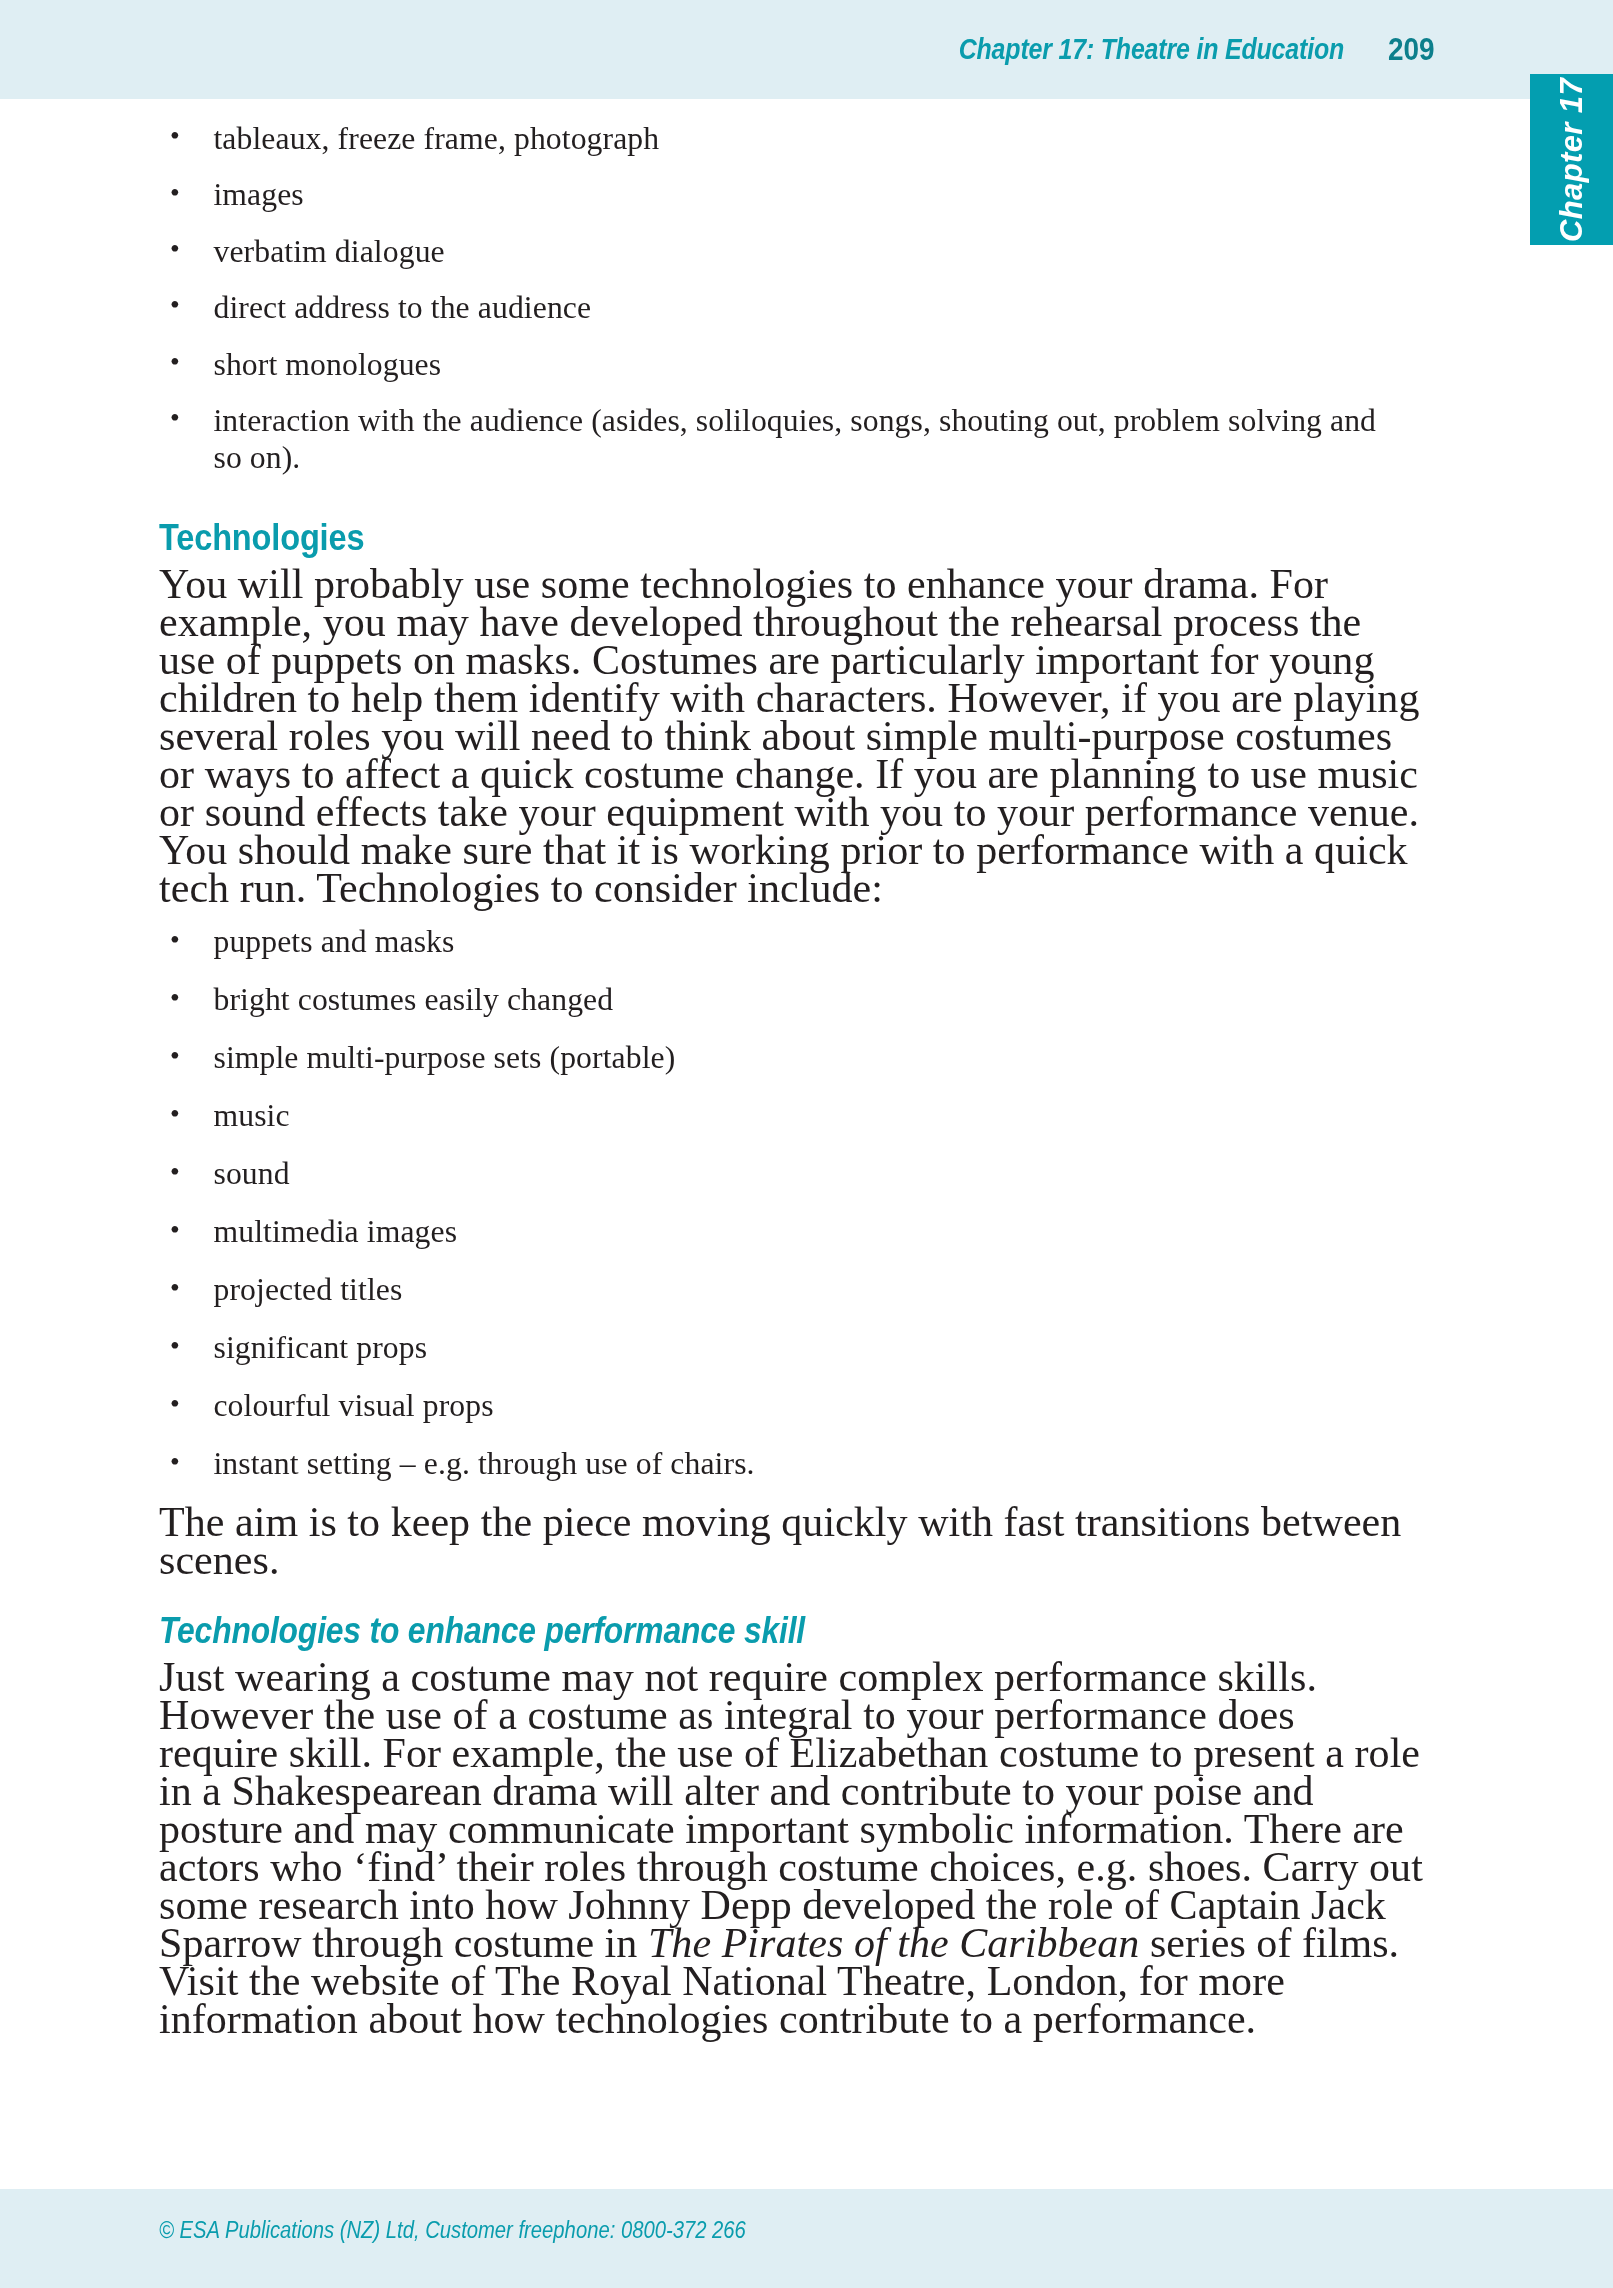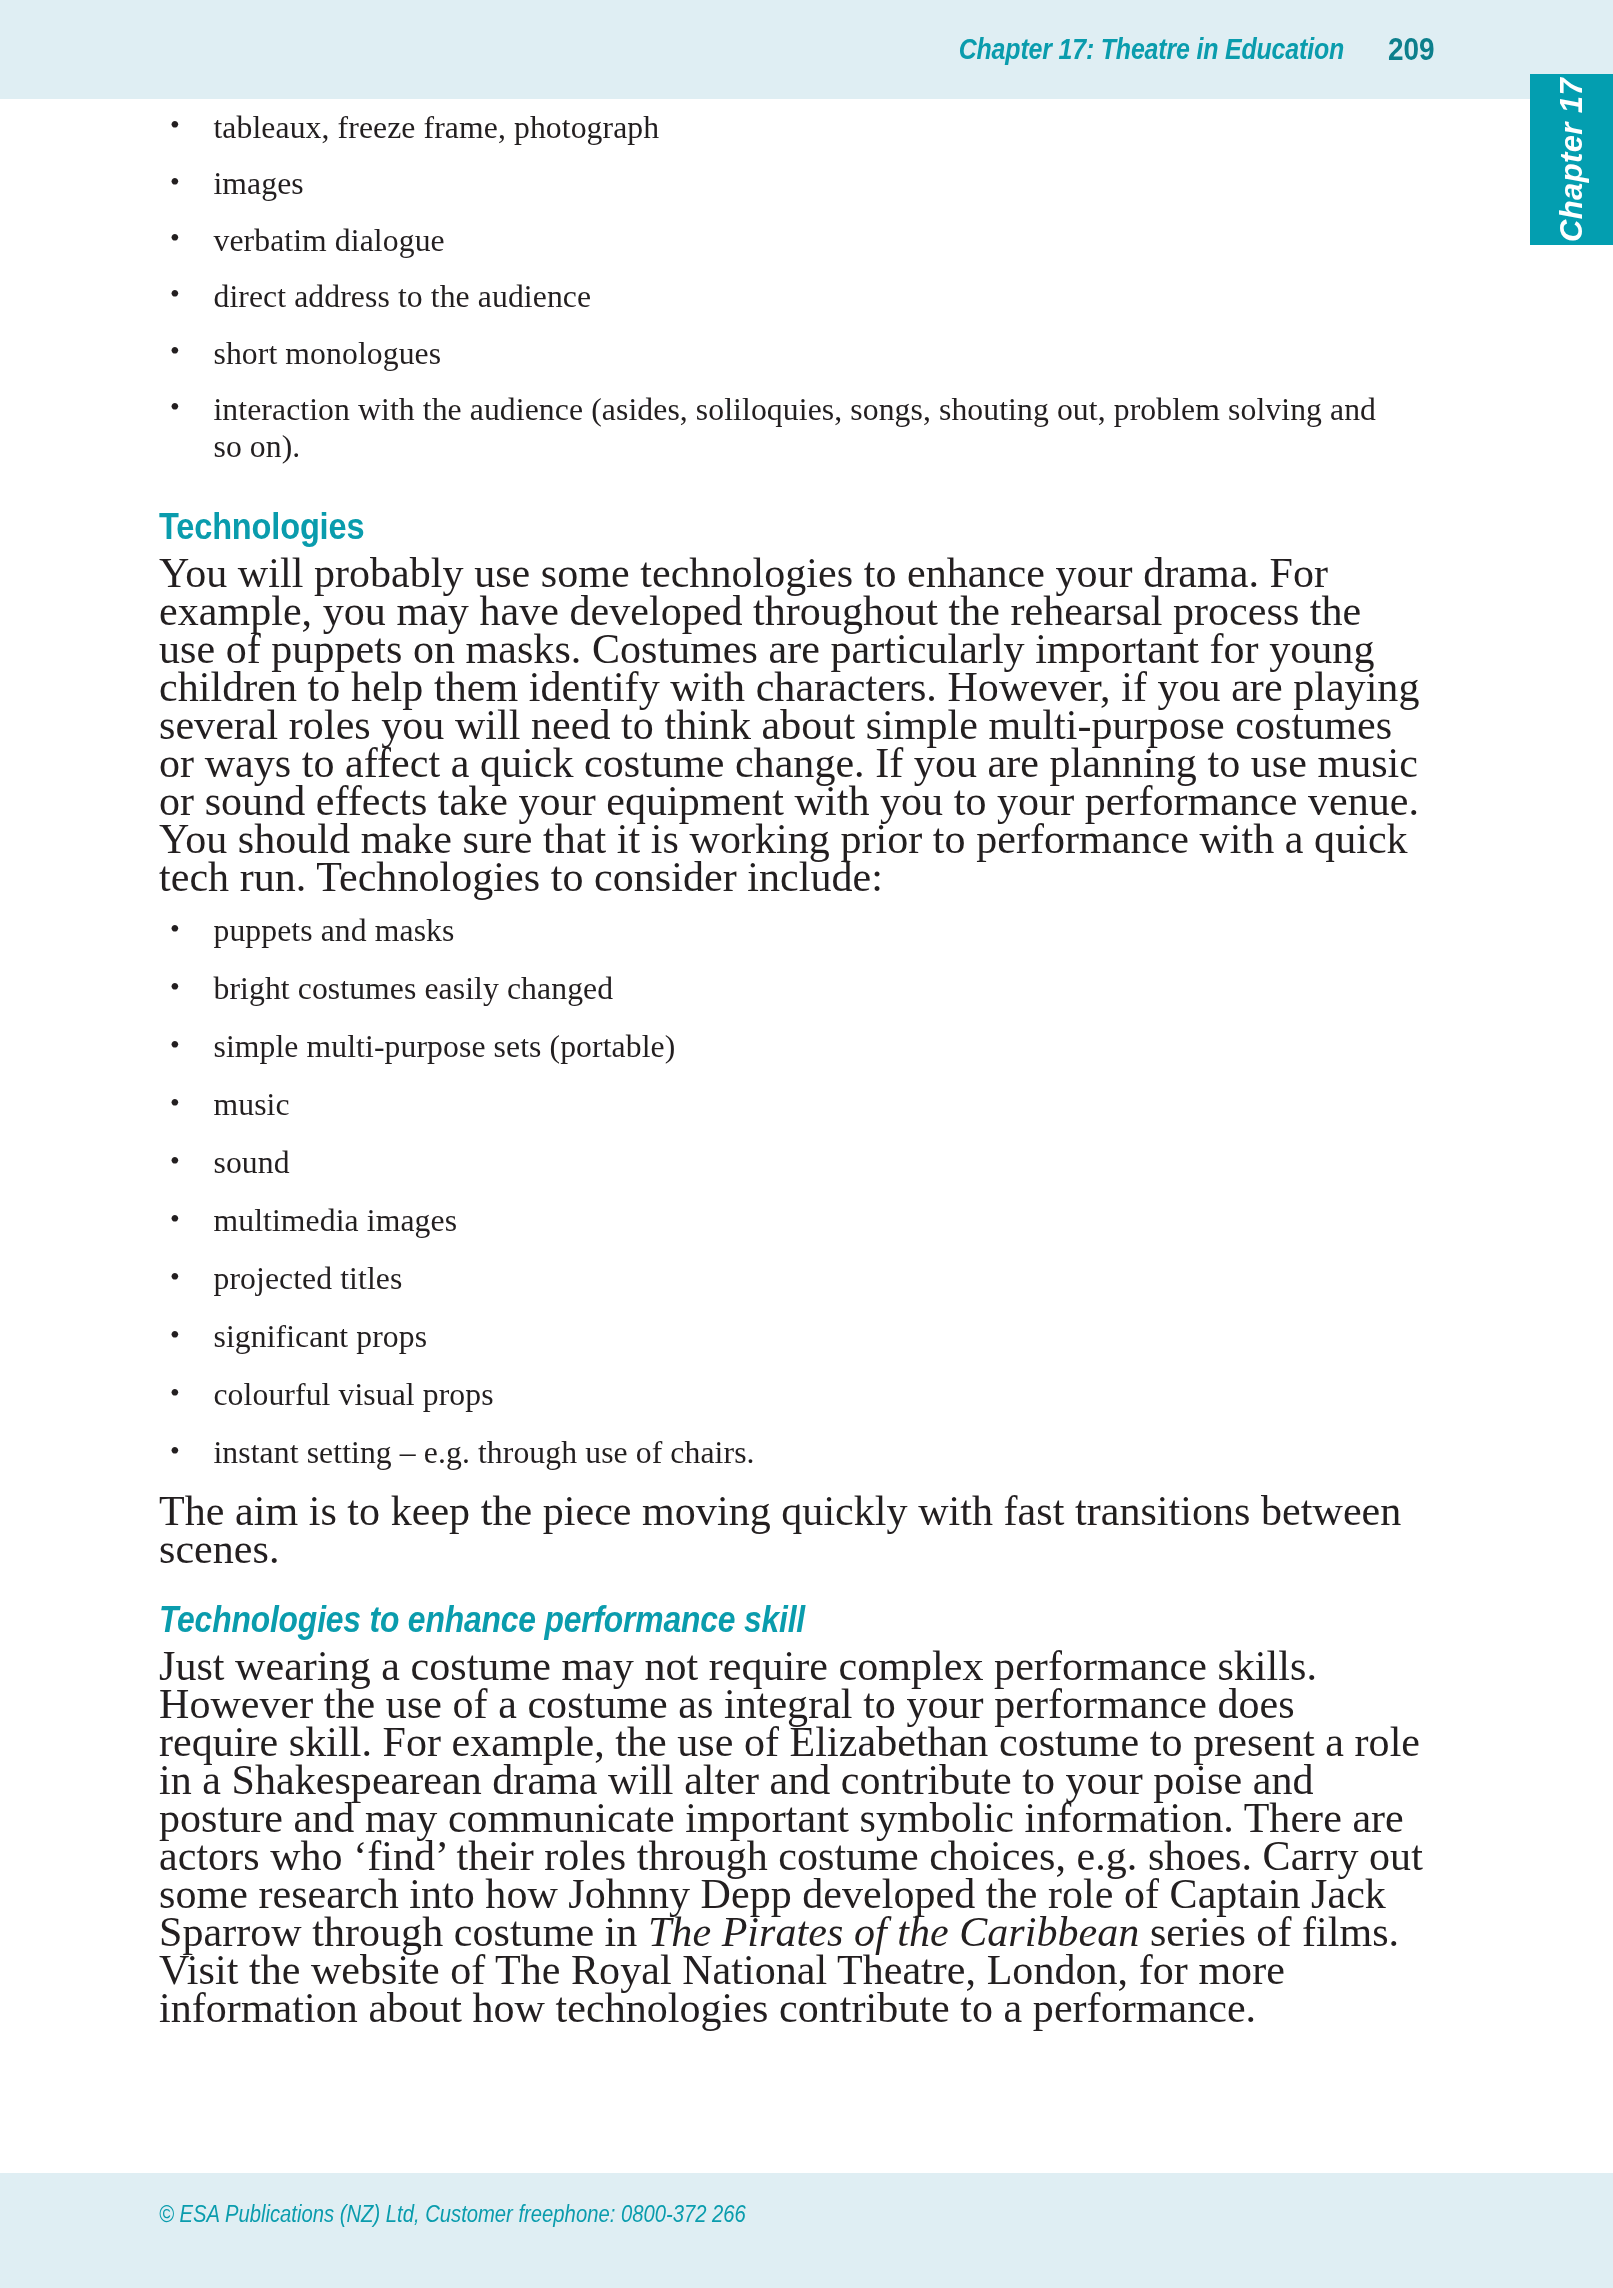--- a/index.html
+++ b/index.html
@@ -86,21 +86,21 @@
     font-weight: bold;
     font-size: 31px;
     color: #ffffff;
     letter-spacing: 0.4px;
   }
 
   
   .content {
     position: absolute;
     left: 159px;
-    top: 109px;
+    top: 120px;
     width: 1264px;
   }
 
   
   ul.bullets {
     list-style: none;
     margin: 0;
     padding: 0;
   }
   ul.bullets li {
@@ -158,21 +158,21 @@
   }
   p.body.tightgap { margin-bottom: 16.6px; }
   p.body em { font-style: italic; }
 
   
   .footer-band {
     position: absolute;
     left: 0;
     bottom: 0;
     width: 1613px;
-    height: 116px;
+    height: 100px;
     background: #dfeef3;
   }
   .footer-text {
     position: absolute;
     left: 159px;
     top: 28px;
     font-family: "Liberation Sans", sans-serif;
     font-style: italic;
     font-size: 23px;
     color: #0a9cad;

